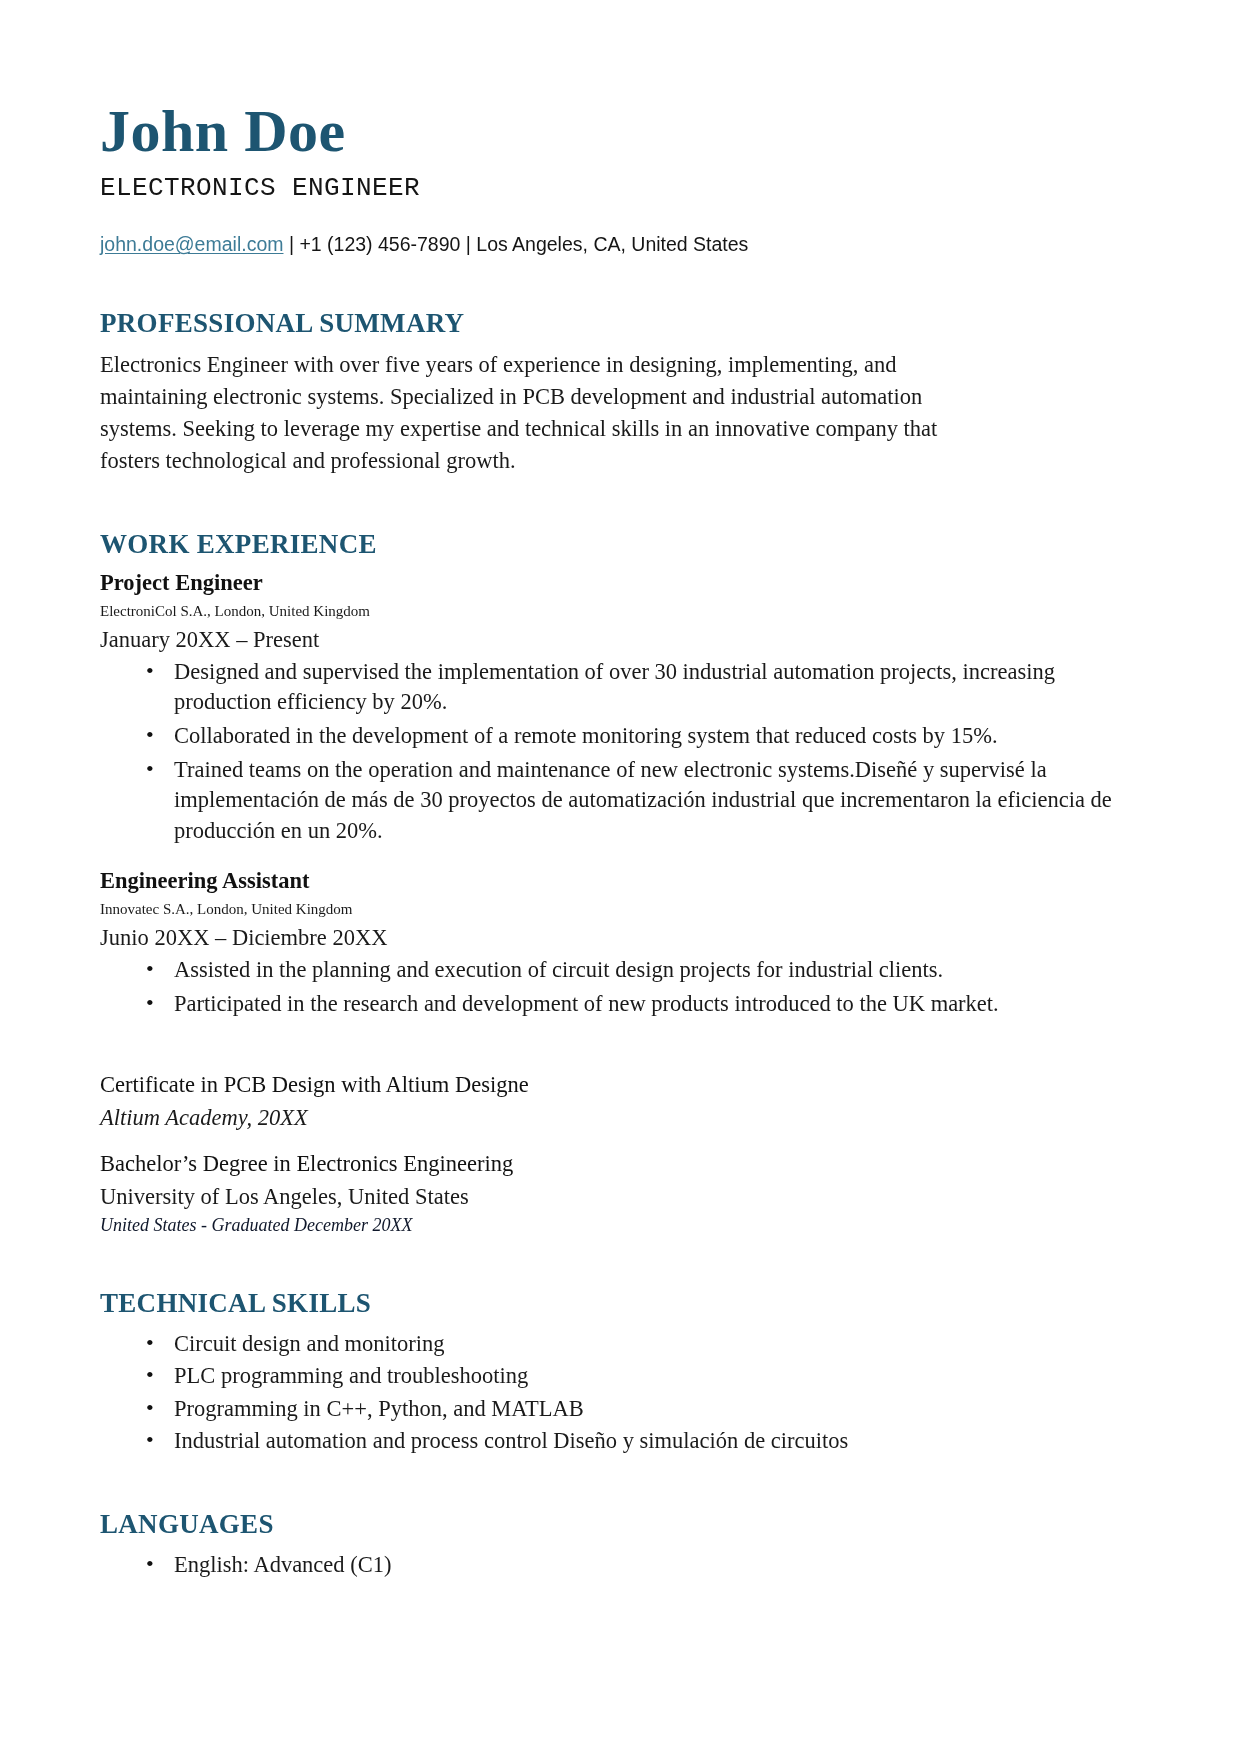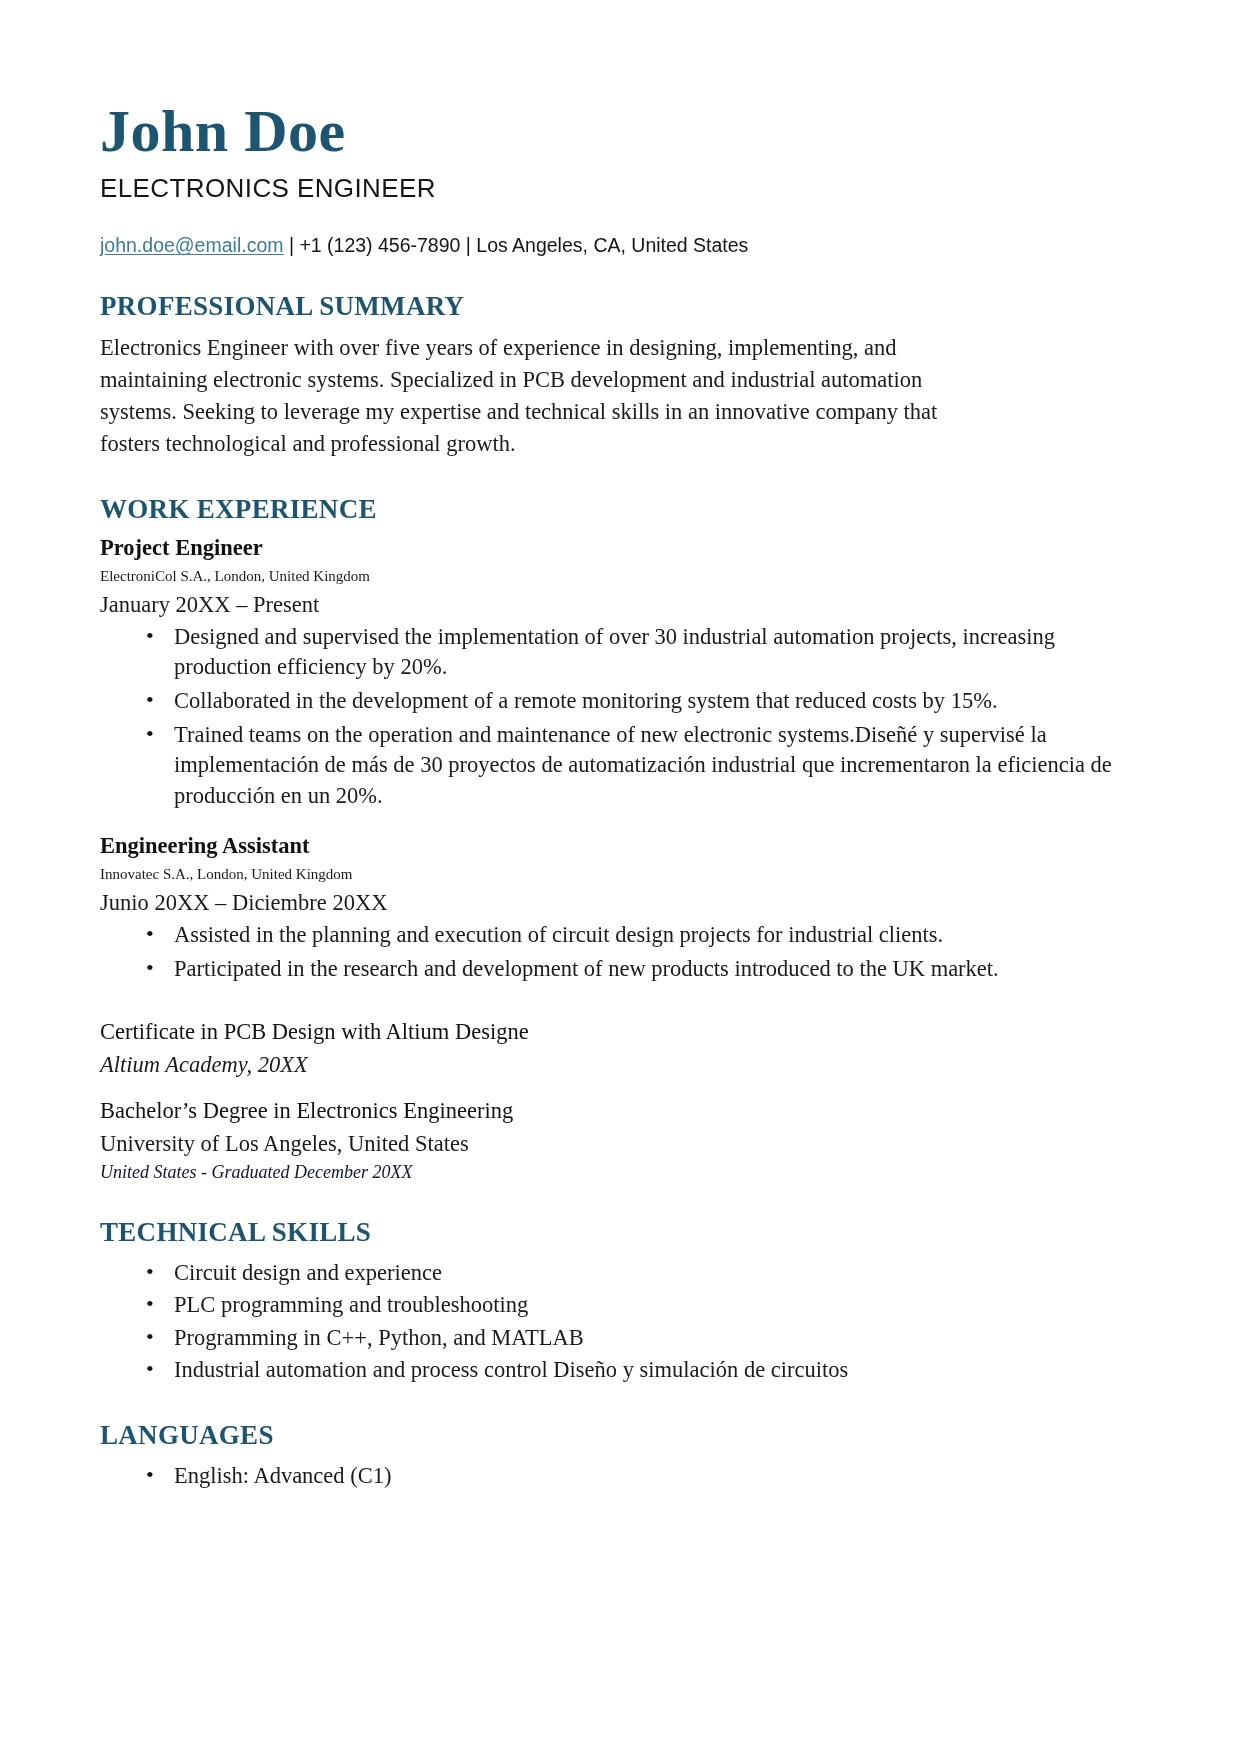--- a/index.html
+++ b/index.html
@@ -23,21 +23,21 @@
   .name {
     font-family: "Liberation Serif", "DejaVu Serif", serif;
     font-weight: bold;
     font-size: 60px;
     line-height: 1.05;
     color: #1d5571;
     letter-spacing: 0.5px;
     margin: 0 0 10px 0;
   }
   .job-title {
-    font-family: Liberation Sans, sans-serif;
+    font-family: Liberation Mono, monospace;
     font-size: 26px;
     font-weight: 400;
     color: #151515;
     letter-spacing: 0.4px;
     margin: 0 0 30px 0;
   }
   .contact-line {
     font-family: "Liberation Sans", "DejaVu Sans", sans-serif;
     font-size: 19.5px;
     color: #151515;
@@ -49,21 +49,21 @@
     text-decoration: underline;
     text-underline-offset: 2px;
   }
   .contact-sep,
   .contact-text {
     color: #151515;
   }
 
   
   .section {
-    margin-top: 34px;
+    margin-top: 52px;
   }
   .section-title {
     font-family: "Liberation Serif", "DejaVu Serif", serif;
     font-weight: bold;
     font-size: 27px;
     color: #1d5571;
     letter-spacing: 0.3px;
     margin: 0 0 10px 0;
     text-transform: uppercase;
   }
@@ -202,21 +202,21 @@
     <div class="edu-entry">
       <div class="edu-degree">Bachelor’s Degree in Electronics Engineering</div>
       <div class="edu-school">University of Los Angeles, United States</div>
       <div class="edu-meta">United States - Graduated December 20XX</div>
     </div>
   </div>
 
   <div class="section section-skills">
     <h2 class="section-title">TECHNICAL SKILLS</h2>
     <ul class="bullets">
-      <li>Circuit design and experience</li>
+      <li>Circuit design and monitoring</li>
       <li>PLC programming and troubleshooting</li>
       <li>Programming in C++, Python, and MATLAB</li>
       <li>Industrial automation and process control Diseño y simulación de circuitos</li>
     </ul>
   </div>
 
   <div class="section section-languages">
     <h2 class="section-title">LANGUAGES</h2>
     <ul class="bullets">
       <li>English: Advanced (C1)</li>

